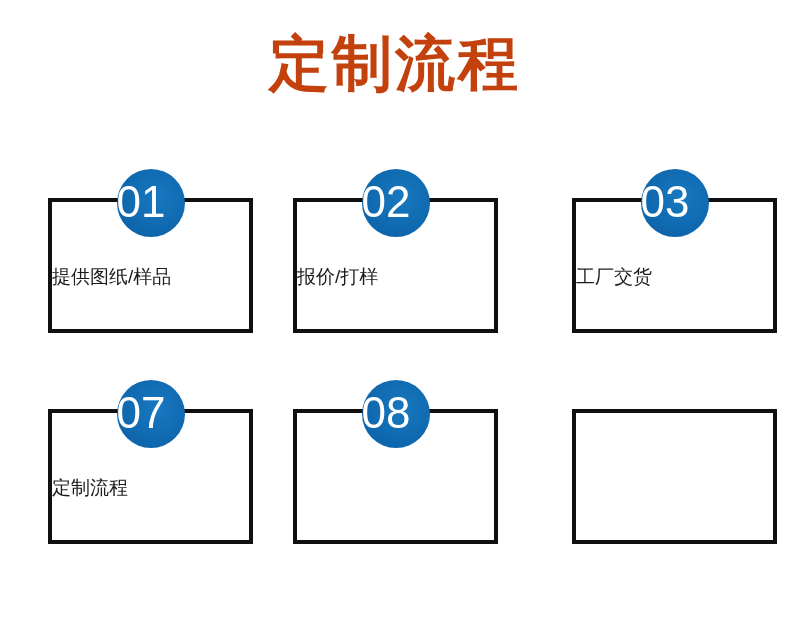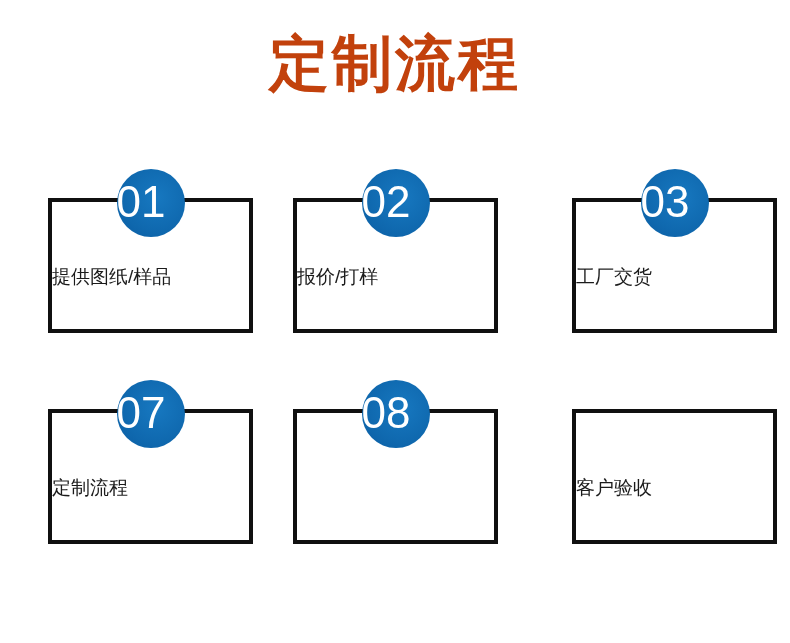--- a/index.html
+++ b/index.html
@@ -94,14 +94,13 @@
 <div class="step c1 r2">
   <div class="circle">07</div>
   <div class="label">定制流程</div>
 </div>
 
 <div class="step c2 r2">
   <div class="circle">08</div>
 </div>
 
 <div class="step c3 r2">
-  <div class="label">客户验收</div>
 </div>
 
 </body></html>

